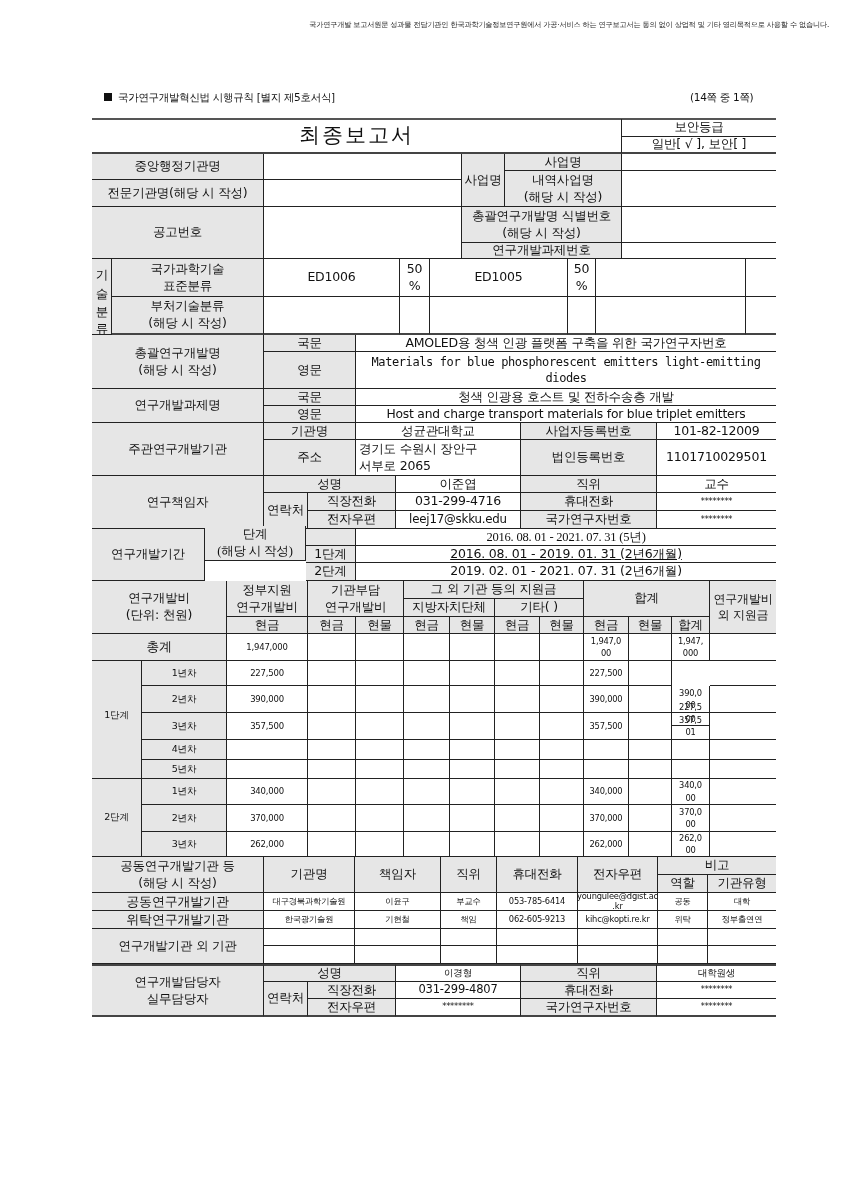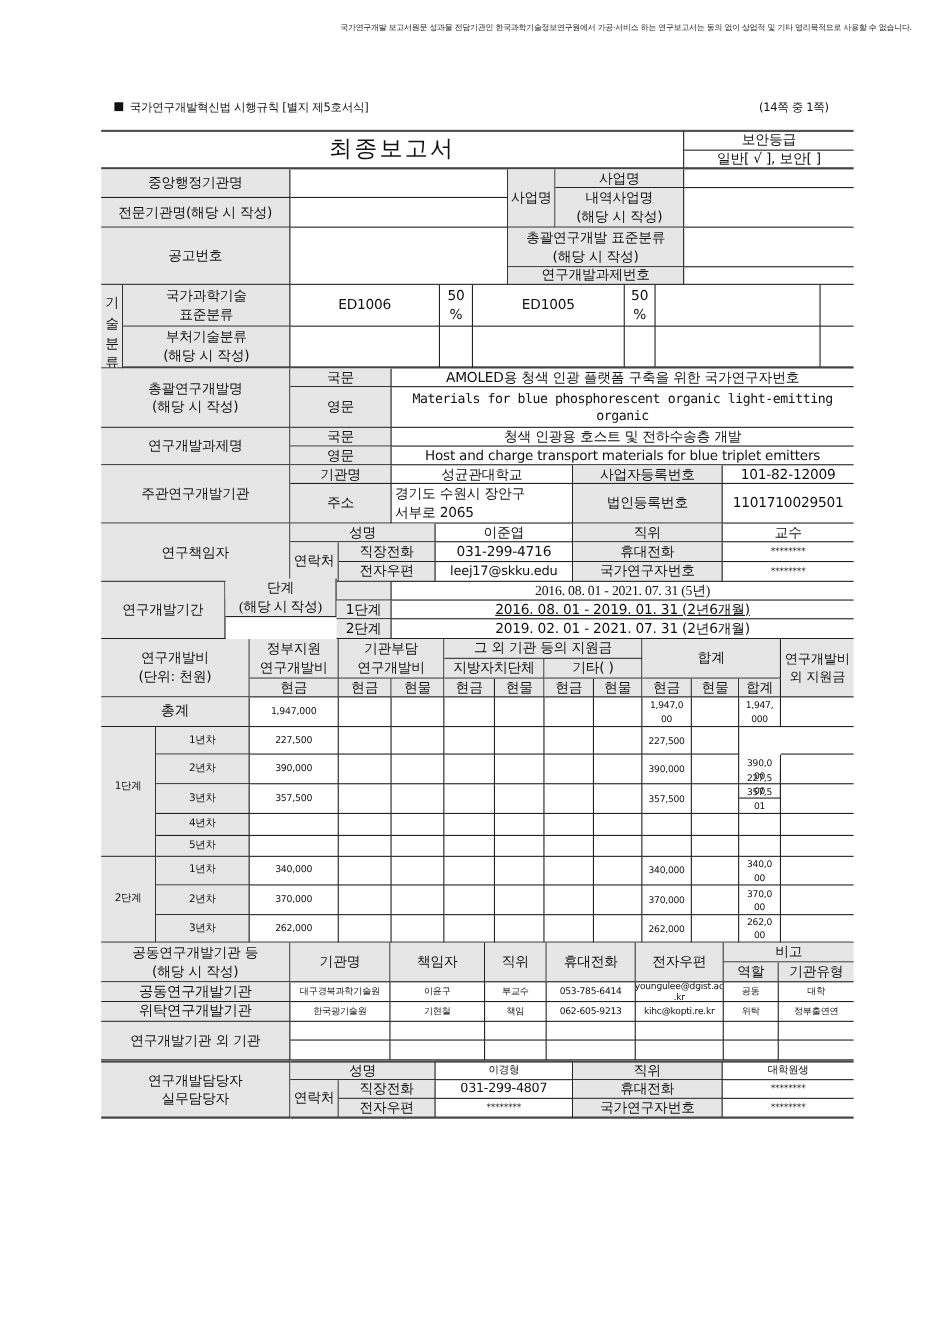--- a/index.html
+++ b/index.html
@@ -38,21 +38,21 @@
 <div class="c" style="left:264px;top:180px;width:198px;height:27px;"></div>
 <div class="c g" style="left:462px;top:154px;width:43px;height:53px;">사업명</div>
 <div class="c g" style="left:505px;top:154px;width:117px;height:17px;">사업명</div>
 <div class="c" style="left:622px;top:154px;width:154px;height:17px;border-right:none;"></div>
 <div class="c g" style="left:505px;top:171px;width:117px;height:36px;white-space:pre-line;">내역사업명
 (해당 시 작성)</div>
 <div class="c" style="left:622px;top:171px;width:154px;height:36px;border-right:none;"></div>
 
 <div class="c g" style="left:92px;top:207px;width:172px;height:52px;">공고번호</div>
 <div class="c" style="left:264px;top:207px;width:198px;height:52px;"></div>
-<div class="c g" style="left:462px;top:207px;width:160px;height:36px;white-space:pre-line;">총괄연구개발 표준분류
+<div class="c g" style="left:462px;top:207px;width:160px;height:36px;white-space:pre-line;">총괄연구개발명 식별번호
 (해당 시 작성)</div>
 <div class="c" style="left:622px;top:207px;width:154px;height:36px;border-right:none;"></div>
 <div class="c g" style="left:462px;top:243px;width:160px;height:16px;">연구개발과제번호</div>
 <div class="c" style="left:622px;top:243px;width:154px;height:16px;border-right:none;"></div>
 
 <div class="c g" style="left:92px;top:259px;width:20px;height:76px;writing-mode:vertical-rl;text-orientation:upright;letter-spacing:6px;">기술분류</div>
 <div class="c g" style="left:112px;top:259px;width:152px;height:38px;white-space:pre-line;">국가과학기술
 표준분류</div>
 <div class="c" style="left:264px;top:259px;width:136px;height:38px;">ED1006</div>
 <div class="c" style="left:400px;top:259px;width:30px;height:38px;white-space:pre-line;">50
@@ -69,21 +69,21 @@
 <div class="c" style="left:430px;top:297px;width:138px;height:38px;border-bottom:2px solid #444;"></div>
 <div class="c" style="left:568px;top:297px;width:28px;height:38px;border-bottom:2px solid #444;"></div>
 <div class="c" style="left:596px;top:297px;width:150px;height:38px;border-bottom:2px solid #444;"></div>
 <div class="c" style="left:746px;top:297px;width:30px;height:38px;border-right:none;border-bottom:2px solid #444;"></div>
 
 <div class="c g" style="left:92px;top:335px;width:172px;height:54px;white-space:pre-line;">총괄연구개발명
 (해당 시 작성)</div>
 <div class="c g" style="left:264px;top:335px;width:92px;height:17px;">국문</div>
 <div class="c" style="left:356px;top:335px;width:420px;height:17px;border-right:none;">AMOLED용 청색 인광 플랫폼 구축을 위한 국가연구자번호</div>
 <div class="c g" style="left:264px;top:352px;width:92px;height:37px;">영문</div>
-<div class="c mono" style="left:356px;top:352px;width:420px;height:37px;border-right:none;">Materials for blue phosphorescent organic light-emitting organic</div>
+<div class="c mono" style="left:356px;top:352px;width:420px;height:37px;border-right:none;">Materials for blue phosphorescent emitters light-emitting diodes</div>
 
 <div class="c g" style="left:92px;top:389px;width:172px;height:34px;">연구개발과제명</div>
 <div class="c g" style="left:264px;top:389px;width:92px;height:17px;">국문</div>
 <div class="c" style="left:356px;top:389px;width:420px;height:17px;border-right:none;">청색 인광용 호스트 및 전하수송층 개발</div>
 <div class="c g" style="left:264px;top:406px;width:92px;height:17px;">영문</div>
 <div class="c" style="left:356px;top:406px;width:420px;height:17px;border-right:none;font-size:12.3px;">Host and charge transport materials for blue triplet emitters</div>
 
 <div class="c g" style="left:92px;top:423px;width:172px;height:53px;">주관연구개발기관</div>
 <div class="c g" style="left:264px;top:423px;width:92px;height:17px;">기관명</div>
 <div class="c" style="left:356px;top:423px;width:165px;height:17px;">성균관대학교</div>

